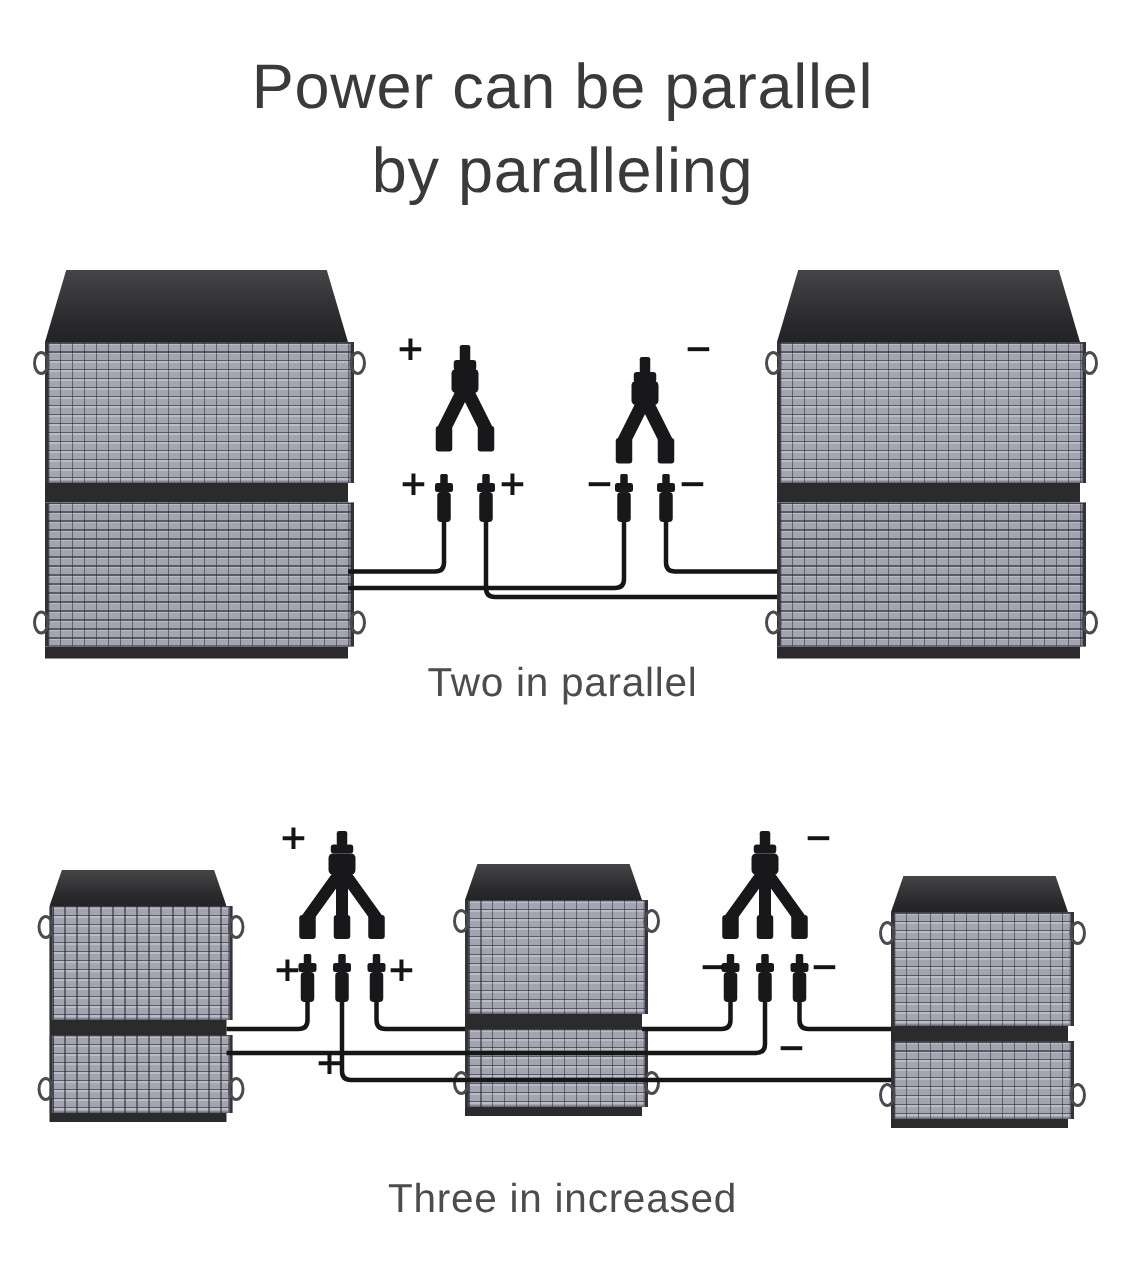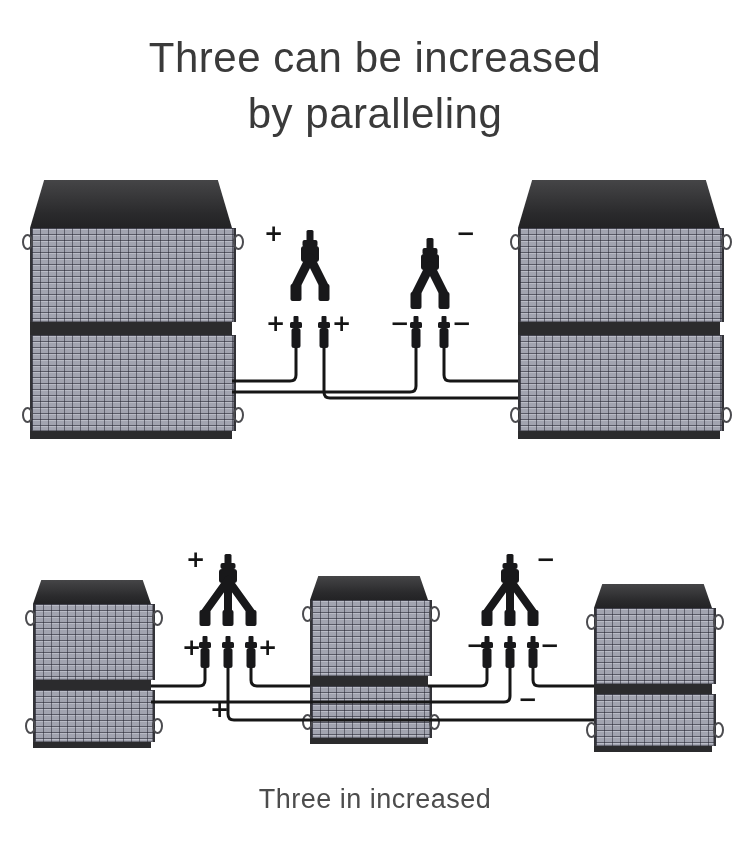--- a/index.html
+++ b/index.html
@@ -77,21 +77,21 @@
     font-size:23px;font-weight:700;color:#141414;
     font-family:"DejaVu Sans",sans-serif;line-height:1;
   }
 </style>
 </head>
 <body>
 
 <div class="page">
 
   <h1 class="title">
-    <span>Three can be increased</span>
+    <span>Power can be parallel</span>
     <span>by paralleling</span>
   </h1>
 
   <div class="panel big" style="left:30px;top:180px;">
     <div class="flap"></div>
     <div class="cells top">
       <span class="hook left"></span>
       <span class="hook right"></span>
     </div>
     <div class="fold"></div>
@@ -226,15 +226,16 @@
 
   <span class="sign" style="left:186px;top:548px;">+</span>
   <span class="sign" style="left:536px;top:548px;">−</span>
   <span class="sign" style="left:182px;top:636px;">+</span>
   <span class="sign" style="left:258px;top:636px;">+</span>
   <span class="sign" style="left:466px;top:634px;">−</span>
   <span class="sign" style="left:540px;top:634px;">−</span>
   <span class="sign" style="left:210px;top:698px;">+</span>
   <span class="sign" style="left:518px;top:688px;">−</span>
 
+  <div class="caption two">Two in parallel</div>
   <div class="caption three">Three in increased</div>
 
 </div>
 
 </body></html>

